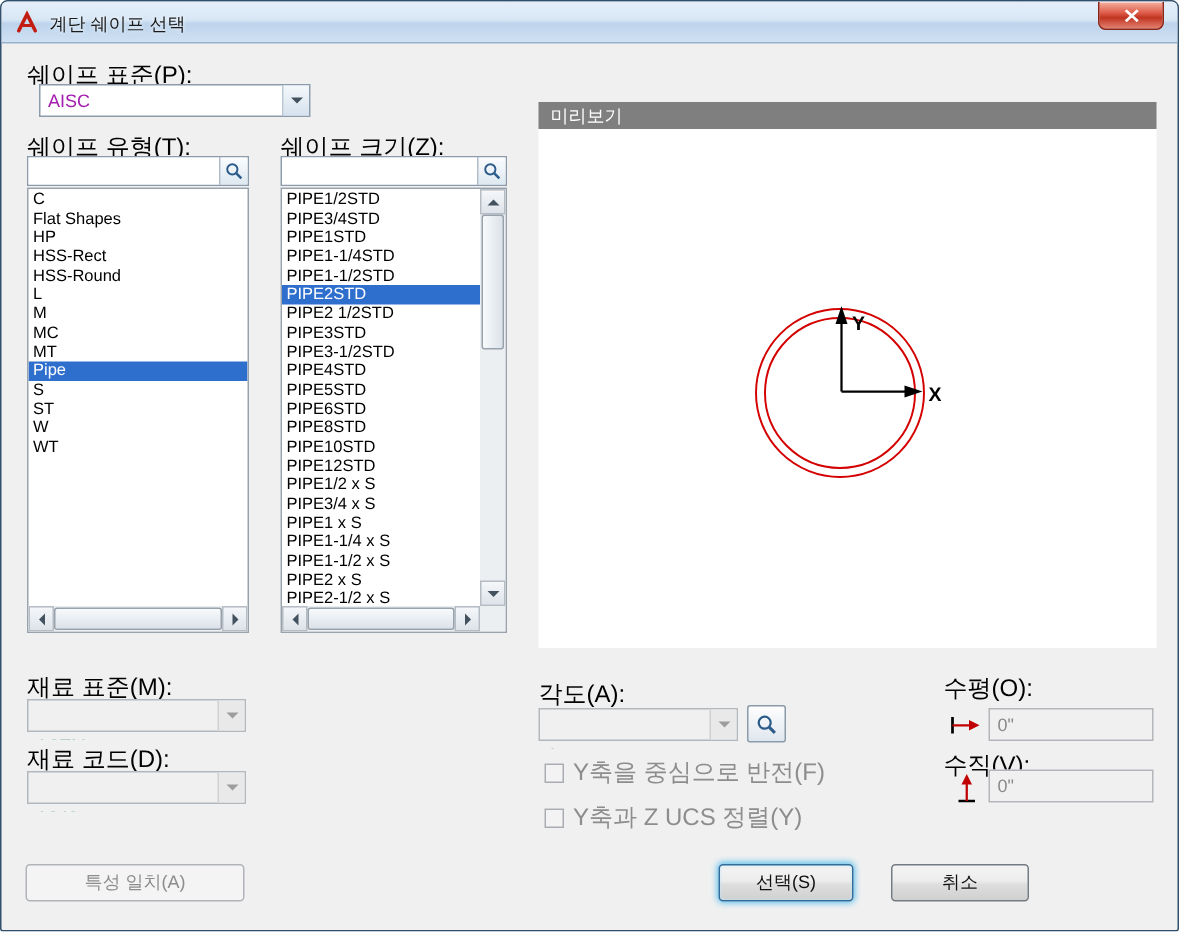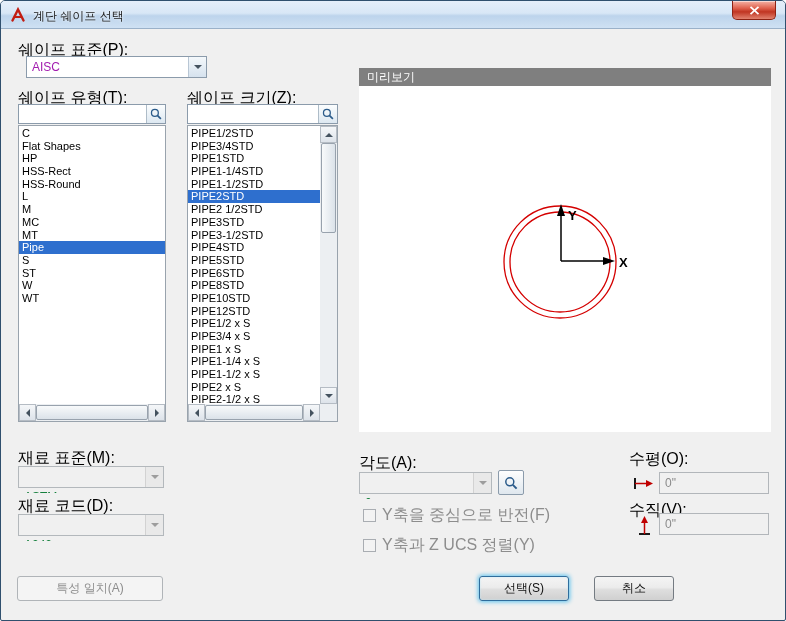--- a/index.html
+++ b/index.html
@@ -288,17 +288,17 @@
     </svg>
   </span>
   <input class="txt" style="left: 658px; top: 512px; width: 110px;" readonly="" value="0&quot;">
 
   <div class="btn disabled" style="left:16px;top:575px;width:146px">
     <span>특성 일치(A)</span>
   </div>
   <div class="btn default" style="left:478px;top:575px;width:90px">
     <span>선택(S)</span>
   </div>
-  <div class="btn" style="left:593px;top:575px;width:80px">
+  <div class="btn" style="left:593px;top:575px;width:92px">
     <span>취소</span>
   </div>
 
 </div>
 
 </body></html>

